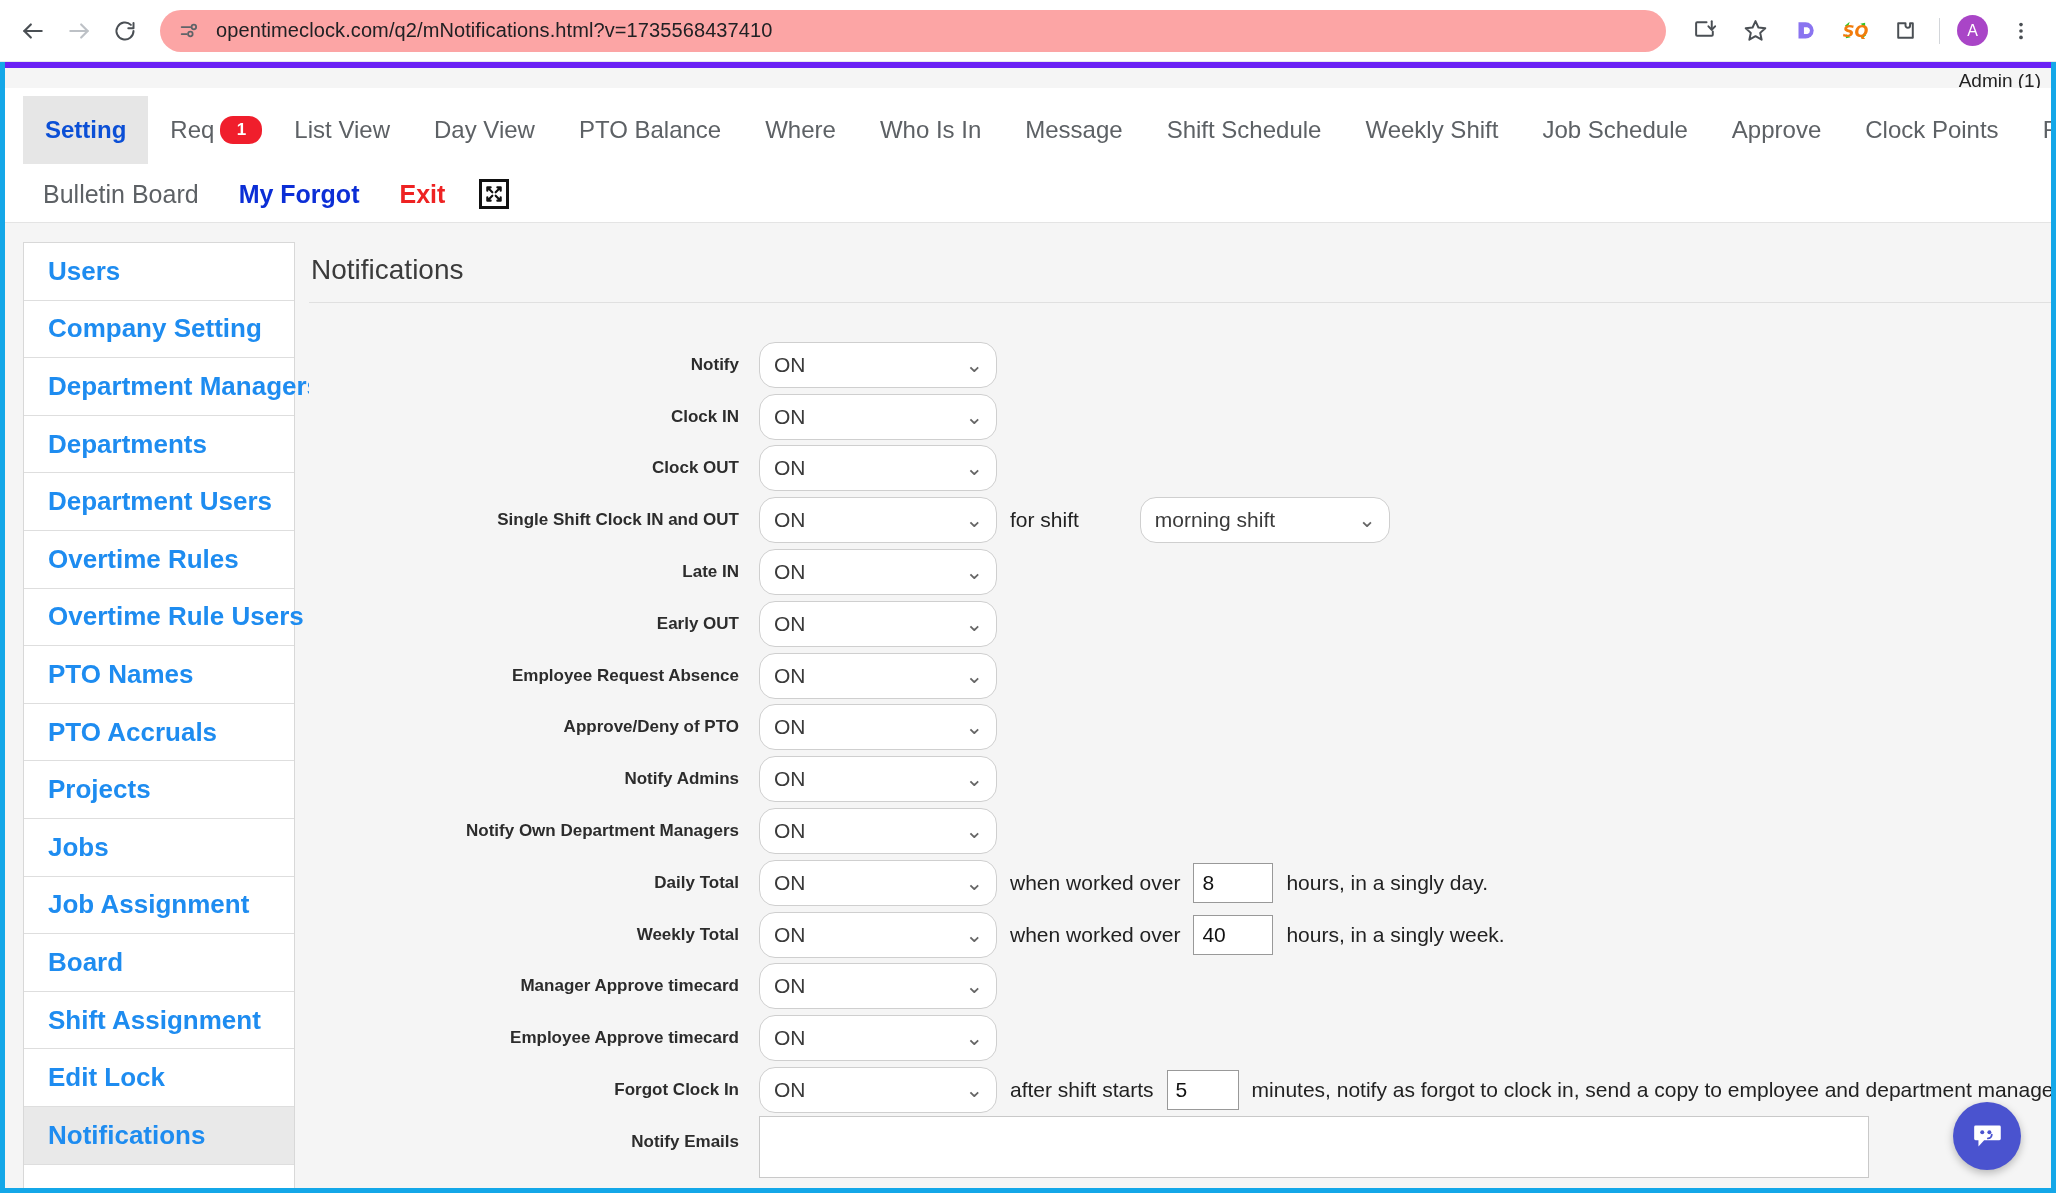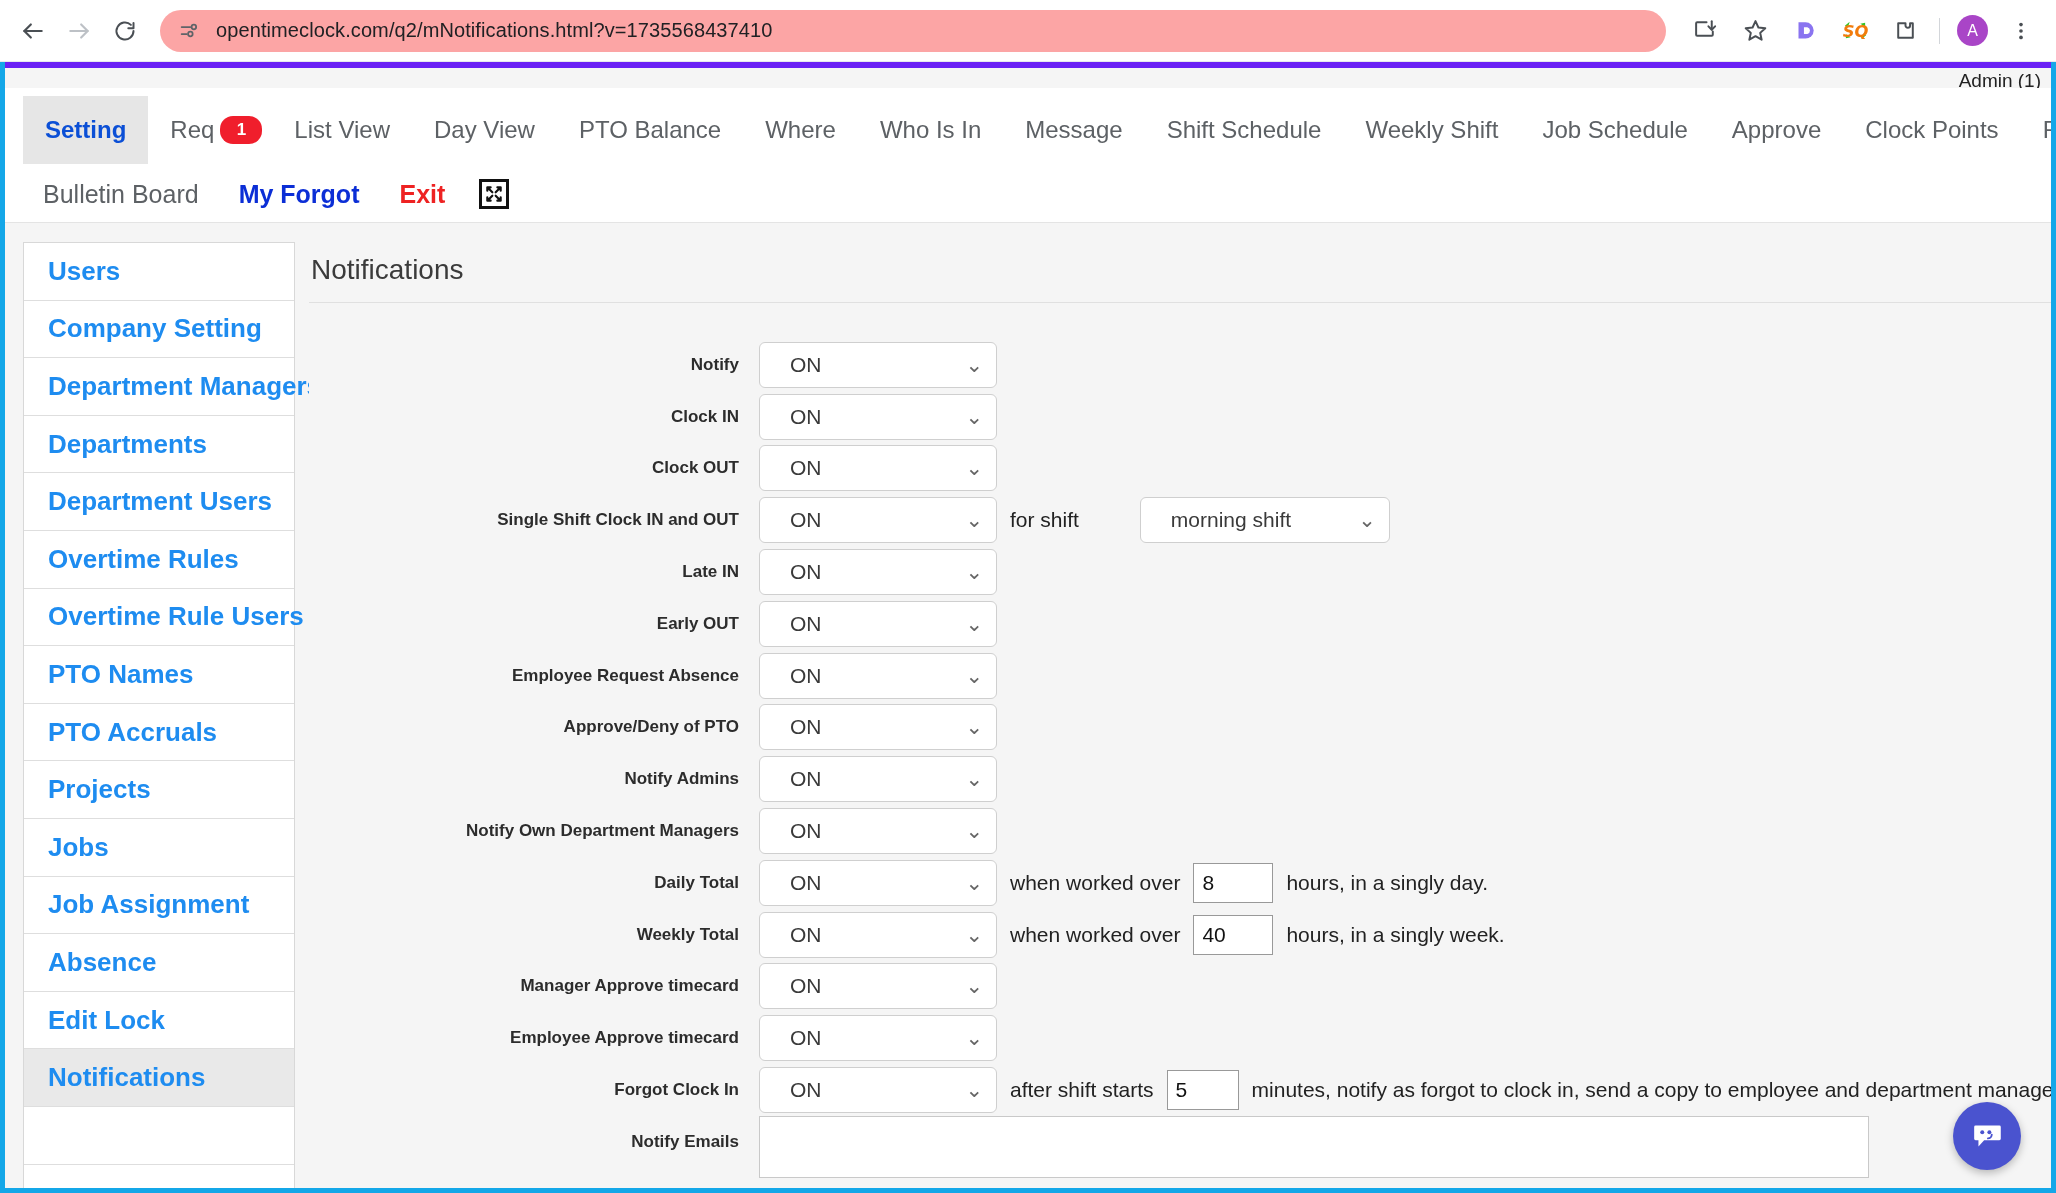--- a/index.html
+++ b/index.html
@@ -175,23 +175,23 @@
     font-size: 17px; font-weight: bold;
     color: #2c2c2c;
     padding-right: 20px;
     flex: none;
     white-space: nowrap;
   }
   .sel {
     width: 238px; height: 46px;
     background: #fff;
     border: 1px solid #cfcfcf;
-    border-radius: 6px;
+    border-radius: 16px;
     display: flex; align-items: center;
-    padding: 0 30px;
+    padding: 0 14px;
     font-size: 21px; color: #3a3a3a;
     flex: none;
     position: relative;
   }
   .sel .caret {
     position: absolute; right: 13px; top: 50%;
     transform: translateY(-50%);
     color: #666;
   }
   .sel.wide { width: 250px; margin-left: 48px; }
@@ -404,21 +404,24 @@
       <div class="side-item">
           <span>Projects</span>
         </div>
       <div class="side-item">
           <span>Jobs</span>
         </div>
       <div class="side-item">
           <span>Job Assignment</span>
         </div>
       <div class="side-item">
-          <span>Absence</span>
+          <span>Board</span>
+        </div>
+      <div class="side-item">
+          <span>Shift Assignment</span>
         </div>
       <div class="side-item">
           <span>Edit Lock</span>
         </div>
       <div class="side-item active">
           <span>Notifications</span>
         </div>
       <div class="side-item"></div>
     </div>
 

